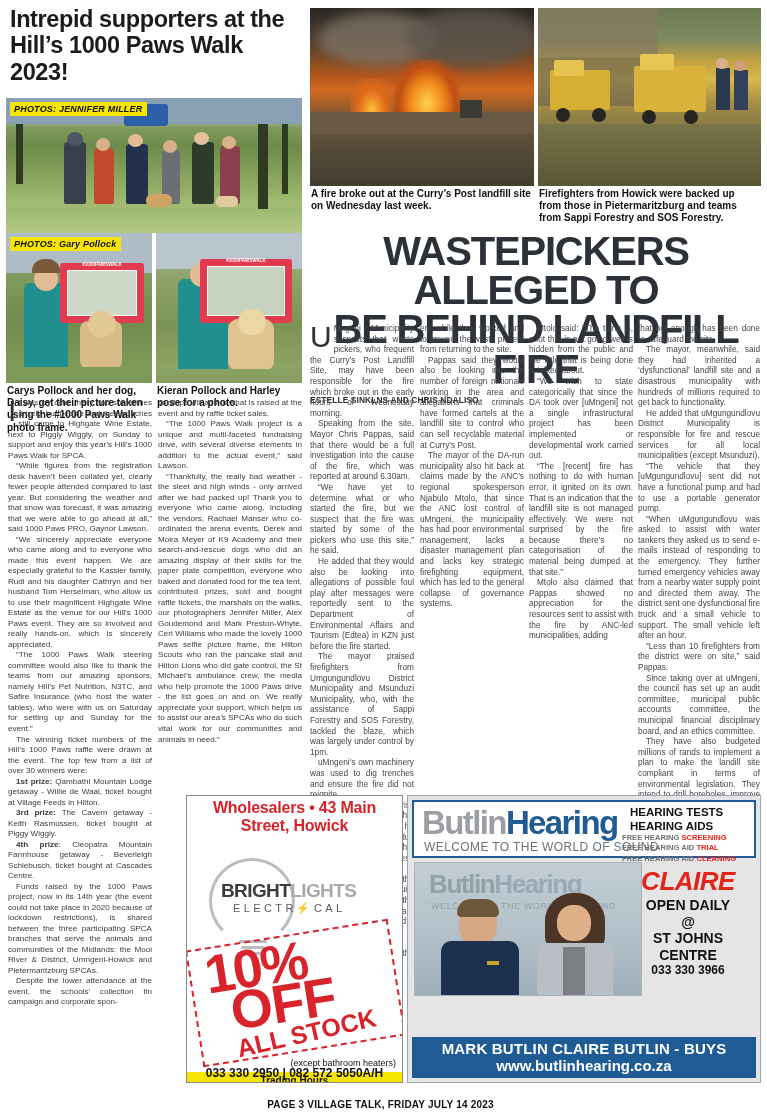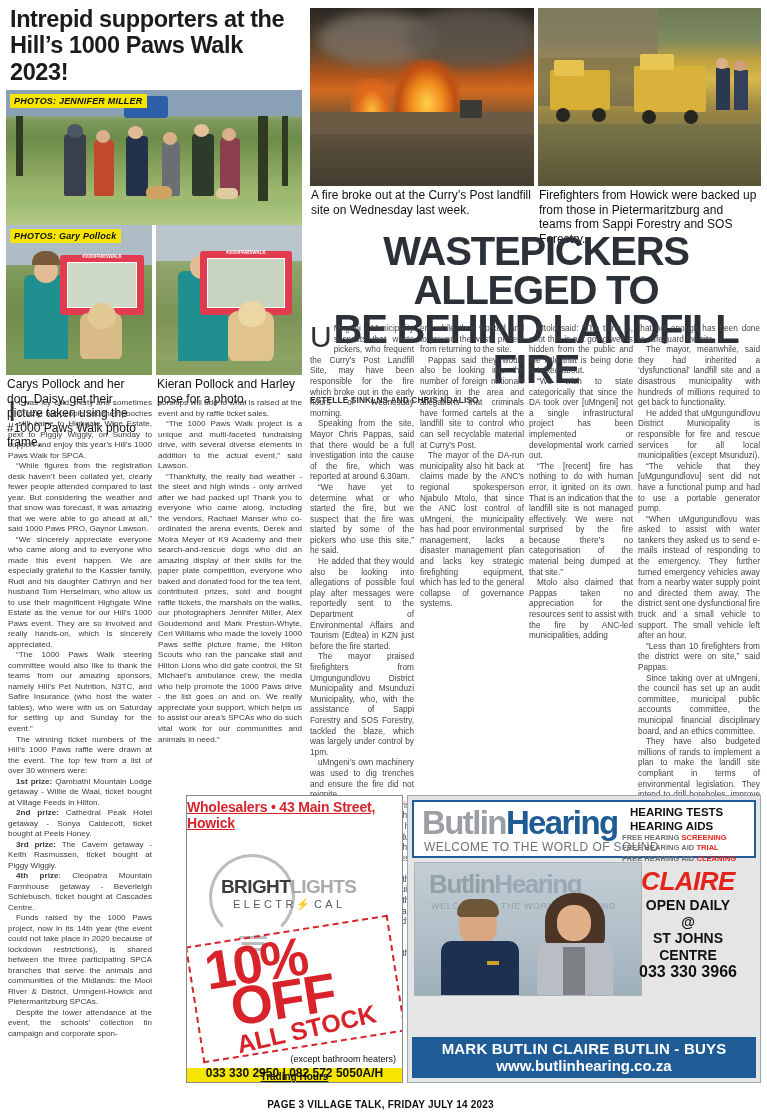--- a/index.html
+++ b/index.html
@@ -31,22 +31,22 @@
     font-weight: bold;
     font-size: 9px;
     letter-spacing: 0.2px;
     padding: 2px 5px 2px 4px;
     position: absolute;
     left: 4px; top: 4px;
     z-index: 5;
     white-space: nowrap;
   }
   .caption {
-    font-size: 12px;
-    font-weight: normal;
+    font-size: 10px;
+    font-weight: bold;
     line-height: 1.22;
     color: #111;
     padding: 2px 2px 3px 1px;
   }
 
   
   .ph { position: relative; overflow: hidden; background: #888; }
   .ph-inner { position: absolute; inset: 0; }
 
   
@@ -112,22 +112,22 @@
   }
   .lede { text-indent: 0 !important; }
   .prize-label { font-weight: bold; }
 
   
   .ad-bl {
     position:absolute; border: 1px solid #8a8a8a; background:#fff;
     overflow:hidden;
   }
   .bl-top {
-    color:#d8232a; font-weight:bold; font-size:14px; text-align:left;
-    padding: 3px 0 1px 0; letter-spacing:-0.2px;text-decoration:underline;
+    color:#d8232a; font-weight:bold; font-size:16px; text-align:center;
+    padding: 3px 0 1px 0; letter-spacing:-0.2px;
   }
   .bulb {
     position:absolute; left: 22px; top: 22px; width: 86px; height: 86px;
     border: 3.5px solid #b9bcc0; border-radius: 50%;
     border-bottom-color: transparent;
   }
   .bulb-neck { position:absolute; left:52px; top:104px; width:28px; height:3px; background:#b9bcc0; border-radius:2px;}
   .bulb-neck2 { position:absolute; left:54px; top:110px; width:24px; height:3px; background:#b9bcc0; border-radius:2px;}
   .bulb-neck3 { position:absolute; left:56px; top:116px; width:20px; height:3px; background:#b9bcc0; border-radius:2px;}
   .bl-logo { position:absolute; left:34px; top:44px; font-size:19px; font-weight:bold; letter-spacing:-0.6px;}
@@ -168,40 +168,40 @@
   .bh-photo { position:absolute; left:6px; top:66px; width:228px; height:134px; overflow:hidden;
     background: linear-gradient(to bottom,#c2cdd4 0%, #b3c0c9 55%, #9fb0bb 100%); border:1px solid #aab4bd;}
   .bh-photo .wall-logo { position:absolute; left:14px; top:6px; font-size:26px; font-weight:bold; letter-spacing:-1.4px; color:#8d9aa3; opacity:.85;}
   .bh-photo .wall-logo .b { color:#93a4b2;}
   .bh-photo .wall-sub { position:absolute; left:16px; top:38px; font-size:9px; letter-spacing:.6px; color:#93a2ab;}
   .bh-photo .man { position:absolute; left:26px; top:40px; width:78px; height:96px; }
   .bh-photo .woman { position:absolute; left:118px; top:36px; width:84px; height:100px; }
   .bh-claire { position:absolute; right:4px; top:70px; width:136px; text-align:center;}
   .bh-claire .claire { font-size:26px; font-weight:bold; font-style:italic; color:#e1251b; letter-spacing:-0.5px;}
   .bh-claire .l { font-size:14px; font-weight:bold; color:#111; line-height:1.18;}
-  .bh-claire .ph { font-size:16px; font-weight:bold; color:#111; background:none;}
+  .bh-claire .ph { font-size:12px; font-weight:bold; color:#111; background:none;}
   .bh-bar { position:absolute; left:4px; right:4px; bottom:4px; background:#1f5c96; text-align:center; padding:3px 0 4px 0;}
   .bh-bar .l1 { color:#fff; font-weight:bold; font-size:15px; letter-spacing:0.2px;}
   .bh-bar .l2 { color:#fff; font-weight:bold; font-size:15px;}
 
   
   .footer {
     position:absolute; left:0; right:6px; bottom:3px; text-align:center;
     font-size:10px; font-weight:bold; color:#111; letter-spacing:0.2px;
   }
 </style>
 </head>
 <body>
 
 <div class="page">
 
   <div style="position:absolute; left:6px; top:4px; width:298px;">
     <div class="feature-head">Intrepid supporters at the Hill’s 1000 Paws Walk 2023!</div>
 
-    <div class="ph p1" style="width:296px; height:135px; margin-top:2px;">
+    <div class="ph p1" style="width:296px; height:135px; margin-top:10px;">
       <div class="photo-credit">PHOTOS: JENNIFER MILLER</div>
       <div class="ph-inner">
         <div class="tree" style="left:10px; top:0; width:7px; height:86px;"></div>
         <div class="tree" style="left:252px; top:0; width:10px; height:120px;"></div>
         <div class="tree" style="left:276px; top:0; width:6px; height:96px;"></div>
         <div style="position:absolute;left:0;top:0;width:296px;height:26px;background:#8aa0b4;"></div>
         <div style="position:absolute;left:118px;top:6px;width:44px;height:22px;background:#2c5fa8;border-radius:3px;"></div>
         <div class="person" style="left:58px; top:44px; width:22px; height:62px; background:#39404c;"></div>
         <div class="person" style="left:58px; top:34px; width:16px; height:14px; background:#4d5764; border-radius:50%; margin-left:3px;"></div>
         <div class="person" style="left:88px; top:50px; width:20px; height:56px; background:#c34a2c;"></div>
@@ -320,21 +320,21 @@
     <p class="noindent">ers while they worked and to prevent the waste pickers from returning to the site.</p>
     <p>Pappas said they would also be looking into the number of foreign nationals working in the area and allegations that criminals have formed cartels at the landfill site to control who can sell recyclable material at Curry’s Post.</p>
     <p>The mayor of the DA-run municipality also hit back at claims made by the ANC’s regional spokesperson Njabulo Mtolo, that since the ANC lost control of uMngeni, the municipality has had poor environmental management, lacks a disaster management plan and lacks key strategic firefighting equipment, which has led to the general collapse of governance systems.</p>
 
   </div>
 
   <div style="position:absolute; left:529px; top:324px; width:104px;" class="body-col serif">
       <p>Mtolo said: “The thing is, a lot that is not going well is hidden from the public and the little that is being done is talked about.</p>
       <p>“We wish to state categorically that since the DA took over [uMngeni] not a single infrastructural project has been implemented or developmental work carried out.</p>
       <p>“The [recent] fire has nothing to do with human error, it ignited on its own. That is an indication that the landfill site is not managed effectively. We were not surprised by the fire because there’s no categorisation of the material being dumped at that site.”</p>
-      <p>Mtolo also claimed that Pappas taken no appreciation for the resources sent to assist with the fire by ANC-led municipalities, adding</p>
+      <p>Mtolo also claimed that Pappas showed no appreciation for the resources sent to assist with the fire by ANC-led municipalities, adding</p>
     </div>
 
   <div style="position:absolute; left:638px; top:324px; width:122px;" class="body-col serif">
     <p class="noindent">that not enough has been done to safeguard the site.</p>
     <p>The mayor, meanwhile, said they had inherited a ‘dysfunctional’ landfill site and a disastrous municipality with hundreds of millions required to get back to functionality.</p>
     <p>He added that uMgungundlovu District Municipality is responsible for fire and rescue services for all local municipalities (except Msunduzi).</p>
     <p>“The vehicle that they [uMgungundlovu] sent did not have a functional pump and had to use a portable generator pump.</p>
     <p>“When uMgungundlovu was asked to assist with water tankers they asked us to send e-mails instead of responding to the emergency. They further turned emergency vehicles away from a nearby water supply point and directed them away. The district sent one dysfunctional fire truck and a small vehicle to support. The small vehicle left after an hour.</p>
     <p>“Less than 10 firefighters from the district were on site,” said Pappas.</p>
     <p>Since taking over at uMngeni, the council has set up an audit committee, municipal public accounts committee, the municipal financial disciplinary board, and an ethics committee.</p>
@@ -345,21 +345,20 @@
     
   </div>
 
   <div style="position:absolute; left:8px; top:398px; width:144px;" class="body-col">
     <p class="dropcap lede">It was icy cold, misty and sometimes drizzly, but people and their pooches still came to Highgate Wine Estate, next to Piggly Wiggly, on Sunday to support and enjoy this year’s Hill’s 1000 Paws Walk for SPCA.</p>
     <p>“While figures from the registration desk haven’t been collated yet, clearly fewer people attended compared to last year. But considering the weather and that snow was forecast, it was amazing that we were able to go ahead at all,” said 1000 Paws PRO, Gaynor Lawson.</p>
     <p>“We sincerely appreciate everyone who came along and to everyone who made this event happen. We are especially grateful to the Kassier family, Rudi and his daughter Cathryn and her husband Tom Herselman, who allow us to use their magnificent Highgate Wine Estate as the venue for our Hill’s 1000 Paws event. They are so involved and really hands-on, which is sincerely appreciated.</p>
     <p>“The 1000 Paws Walk steering committee would also like to thank the teams from our amazing sponsors, namely Hill’s Pet Nutrition, N3TC, and Safire Insurance (who host the water tables), who were with us on Saturday for setting up and Sunday for the event.”</p>
     <p>The winning ticket numbers of the Hill’s 1000 Paws raffle were drawn at the event. The top few from a list of over 30 winners were:</p>
     <p><span class="prize-label">1st prize:</span><span> Qambathi Mountain Lodge getaway - Willie de Waal, ticket bought at Village Feeds in Hilton.</span></p>
-    <p><span class="prize-label">2nd prize:</span><span> Cathedral Peak Hotel getaway - Sonya Caldecott, ticket bought at Peels Honey.</span></p>
     <p><span class="prize-label">3rd prize:</span><span> The Cavern getaway - Keith Rasmussen, ticket bought at Piggy Wiggly.</span></p>
     <p><span class="prize-label">4th prize</span><span>: Cleopatra Mountain Farmhouse getaway - Beverleigh Schlebusch, ticket bought at Cascades Centre.</span></p>
     <p>Funds raised by the 1000 Paws project, now in its 14th year (the event could not take place in 2020 because of lockdown restrictions), is shared between the three participating SPCA branches that serve the animals and communities of the Midlands: the Mooi River &amp; District, Umngeni-Howick and Pietermaritzburg SPCAs.</p>
     <p>Despite the lower attendance at the event, the schools’ collection tin campaign and corporate spon-</p>
   </div>
 
   <div style="position:absolute; left:158px; top:398px; width:144px;" class="body-col">
     <p class="noindent">sorships will add to what is raised at the event and by raffle ticket sales.</p>
     <p>“The 1000 Paws Walk project is a unique and multi-faceted fundraising drive, with several diverse elements in addition to the actual event,” said Lawson.</p>
     <p>“Thankfully, the really bad weather - the sleet and high winds - only arrived after we had packed up! Thank you to everyone who came along, including the vendors, Rachael Manser who co-ordinated the arena events, Derek and Moira Meyer of K9 Academy and their search-and-rescue dogs who did an amazing display of their skills for the paper plate competition, everyone who baked and donated food for the tea tent, contributed prizes, sold and bought raffle tickets, the marshals on the walks, our photographers Jennifer Miller, Alex Goudemond and Mark Preston-Whyte, Ceri Williams who made the lovely 1000 Paws selfie picture frame, the Hilton Scouts who ran the pancake stall and Hilton Lions who did gate control, the St Michael’s ambulance crew, the media who help promote the 1000 Paws drive - the list goes on and on. We really appreciate your support, which helps us to assist our area’s SPCAs who do such vital work for our communities and animals in need.”</p>

